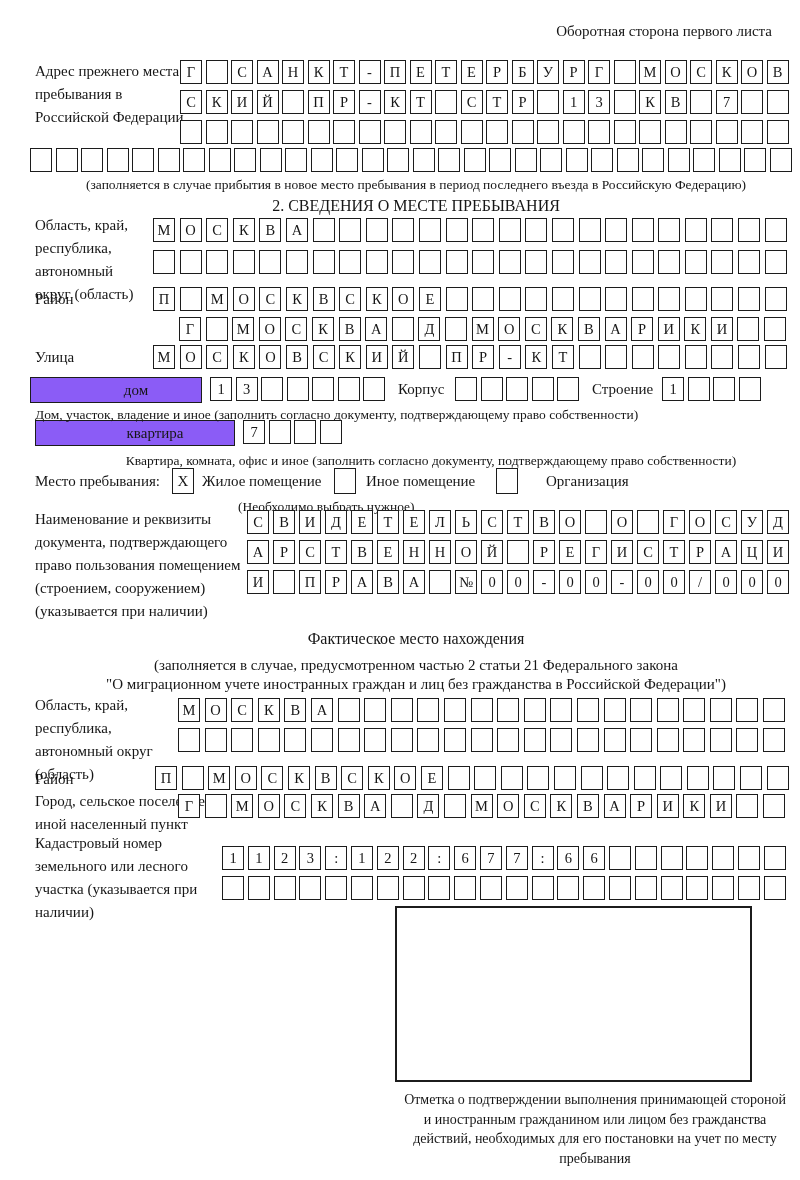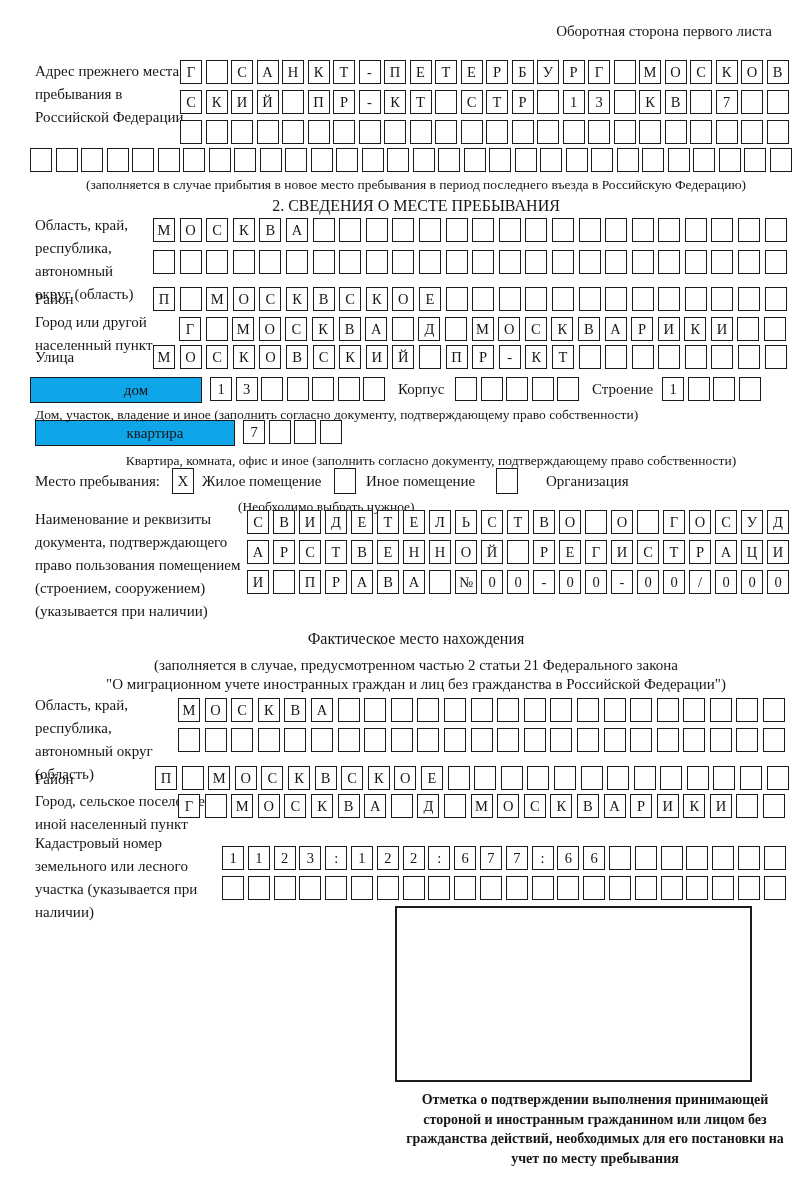--- a/index.html
+++ b/index.html
@@ -9,21 +9,21 @@
   .lbl{font-size:15px;line-height:23px;font-family:Liberation Serif, serif;}
   .small{font-size:13.5px;line-height:17px;}
   .title{font-weight:normal;font-size:16px;}
   .center{text-align:center;margin-left:16px;}
   .boxrow{display:flex;gap:3.5px;}
   .g46{gap:4.6px;} .g40{gap:4px;} .g38{gap:3.8px;}
   .cbx{flex:0 0 auto;width:22px;height:24px;border:1.5px solid #1c1c1c;
        display:flex;align-items:center;justify-content:center;
        font-size:14.5px;background:#fff;box-sizing:border-box;}
   .wbox{border:1.5px solid #1c1c1c;height:26px;display:flex;align-items:center;
-        justify-content:center;font-size:15px;box-sizing:border-box;background:#0ea5e9;padding-left:40px;}
+        justify-content:center;font-size:15px;box-sizing:border-box;background:#8b5cf6;padding-left:40px;}
   .ckb{width:22px;height:26px;border:1.5px solid #1c1c1c;display:flex;align-items:center;
        justify-content:center;font-size:15px;box-sizing:border-box;background:#fff;}
   .stampbox{border:2px solid #1c1c1c;background:#fff;box-sizing:border-box;}
 </style>
 </head>
 <body>
 
 <div class="page">
 
   <div class="abs lbl" style="top:20px;right:28px;">Оборотная сторона первого листа</div>
@@ -218,21 +218,20 @@
       <span class="cbx"></span>
       <span class="cbx"></span>
       <span class="cbx"></span>
       <span class="cbx"></span>
       <span class="cbx"></span>
       <span class="cbx"></span>
       <span class="cbx"></span>
       <span class="cbx"></span>
     </div>
 
-  <div class="abs lbl" style="left:35px;top:311px;width:148px;">Город или другой населенный пункт</div>
   <div class="abs boxrow g46" style="left:179px;top:317px;">
       <span class="cbx">Г</span>
       <span class="cbx"></span>
       <span class="cbx">М</span>
       <span class="cbx">О</span>
       <span class="cbx">С</span>
       <span class="cbx">К</span>
       <span class="cbx">В</span>
       <span class="cbx">А</span>
       <span class="cbx"></span>
@@ -551,15 +550,15 @@
       <span class="cbx"></span>
       <span class="cbx"></span>
       <span class="cbx"></span>
       <span class="cbx"></span>
       <span class="cbx"></span>
       <span class="cbx"></span>
       <span class="cbx"></span>
     </div>
 
   <div class="abs stampbox" style="left:395px;top:906px;width:357px;height:176px;"></div>
-  <div class="abs center" style="left:388px;top:1090px;width:382px;font-size:14px;line-height:19.5px;font-weight:bold;">Отметка о подтверждении выполнения принимающей стороной и иностранным гражданином или лицом без гражданства действий, необходимых для его постановки на учет по месту пребывания</div>
+  <div class="abs center" style="left:388px;top:1090px;width:382px;font-size:14px;line-height:19.5px;">Отметка о подтверждении выполнения принимающей стороной и иностранным гражданином или лицом без гражданства действий, необходимых для его постановки на учет по месту пребывания</div>
 
 </div>
 
 </body></html>

